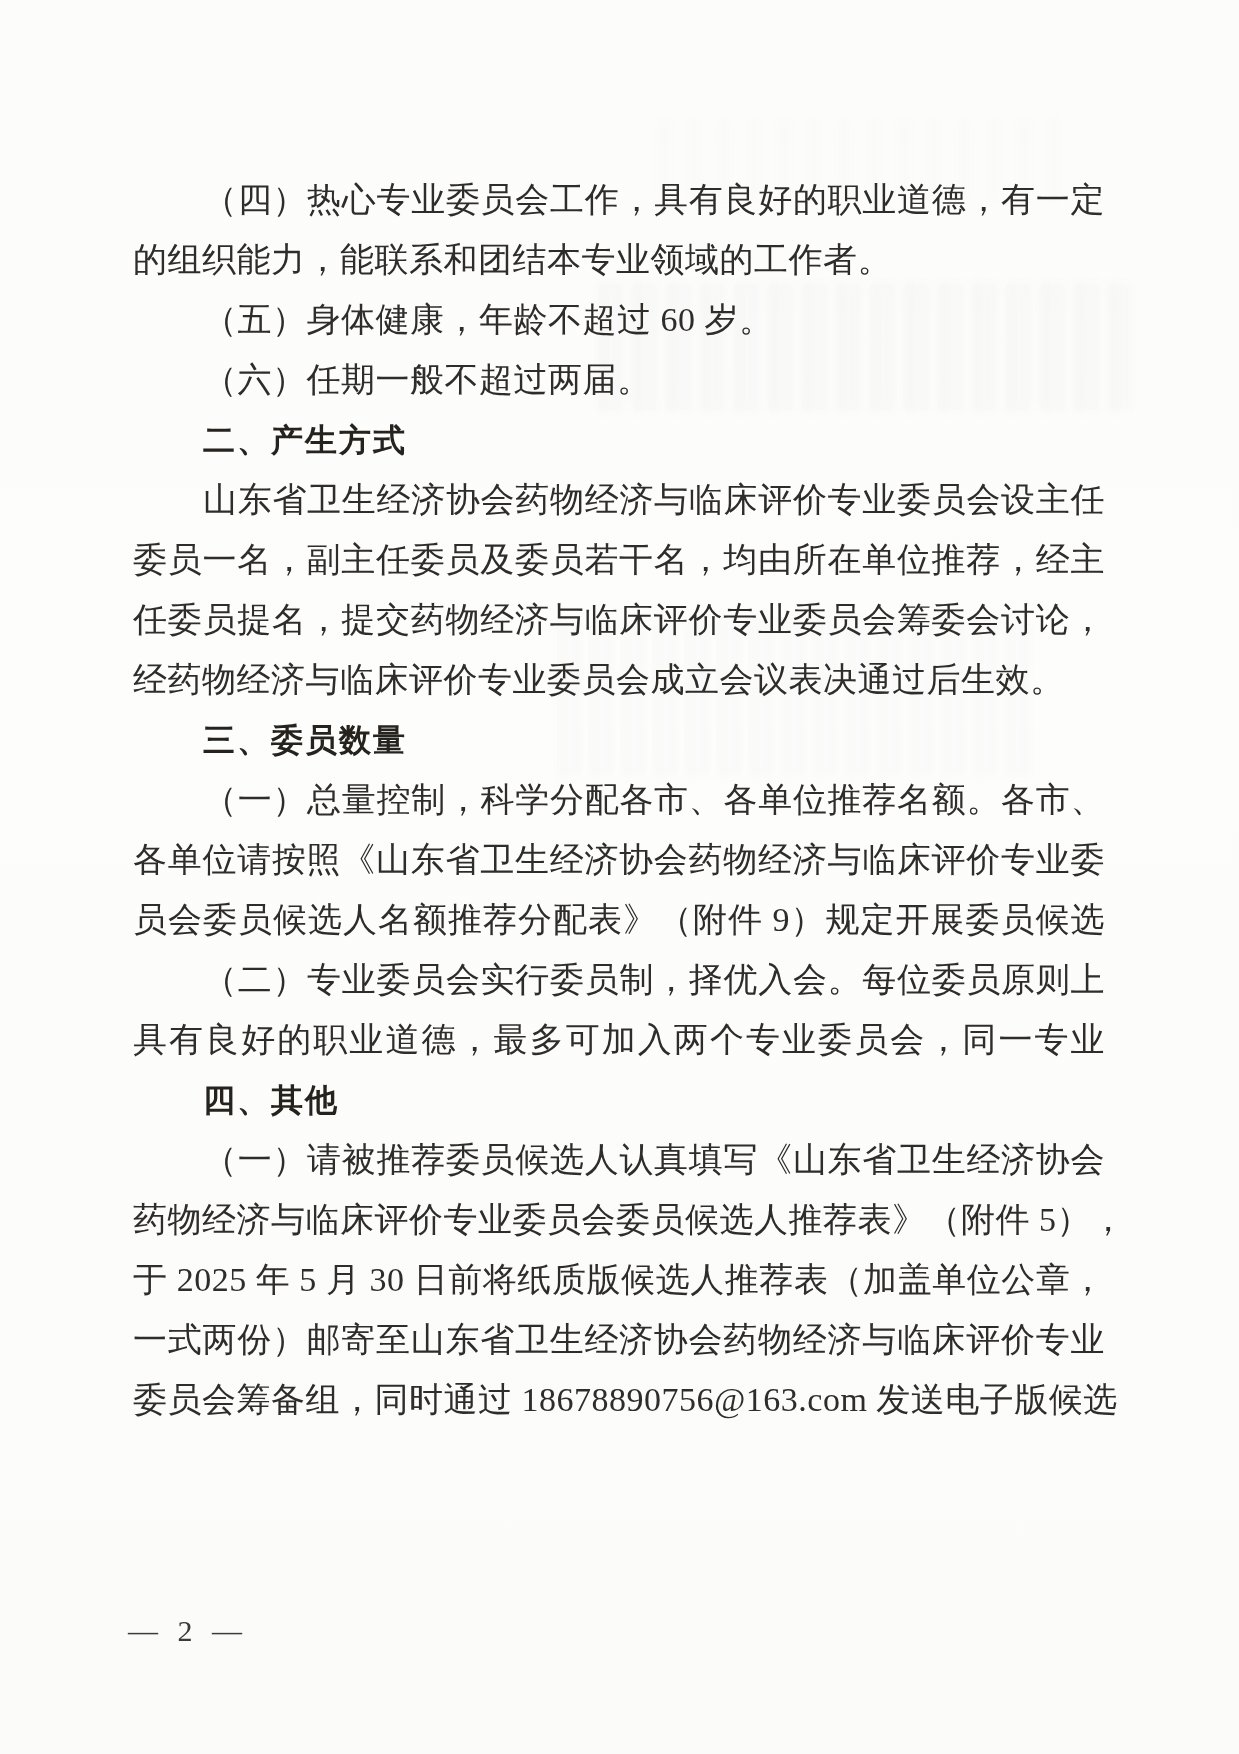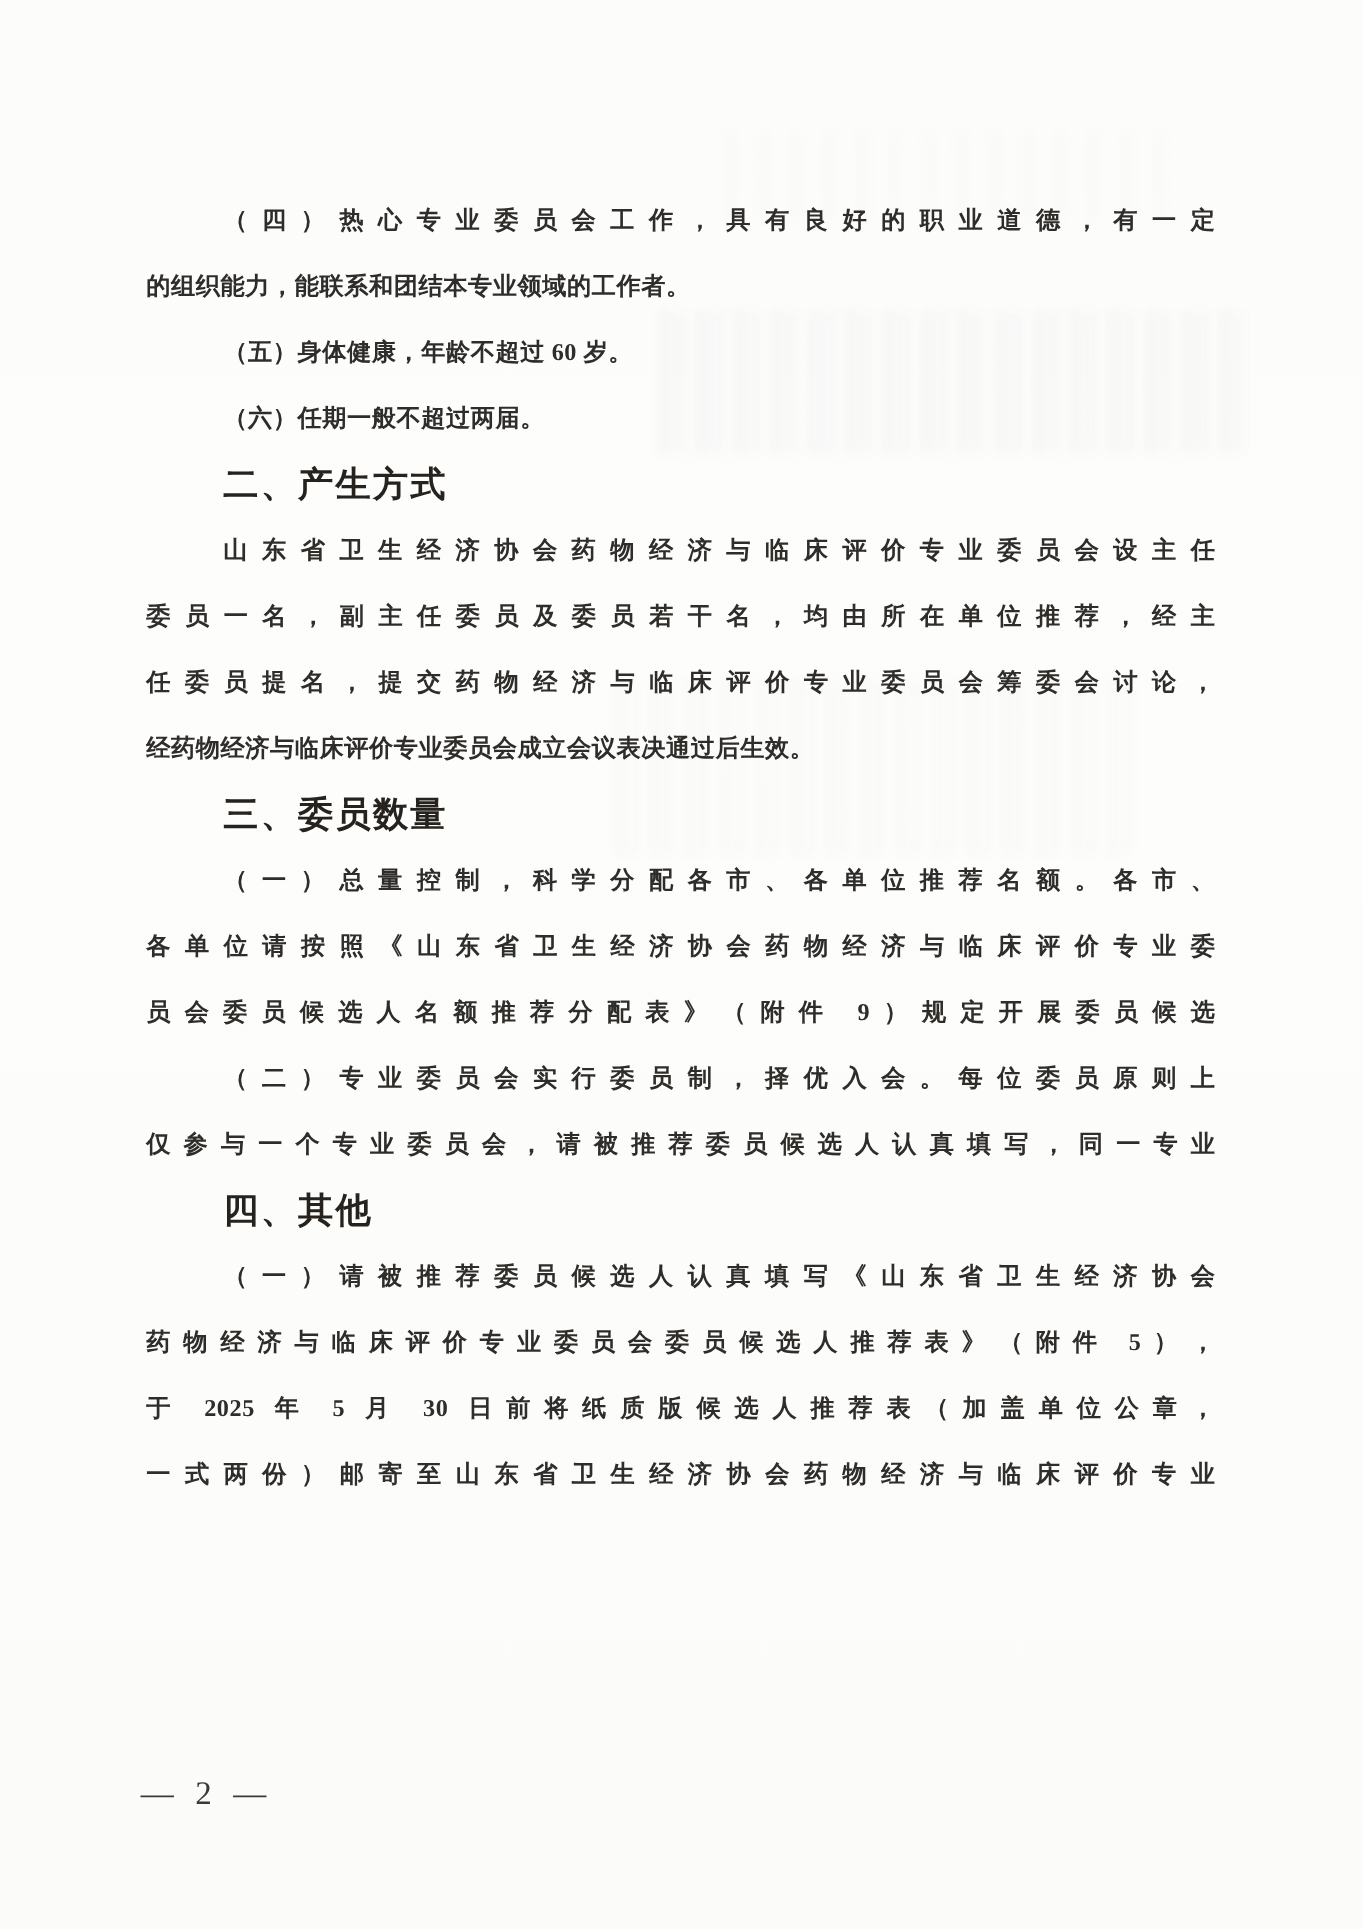--- a/index.html
+++ b/index.html
@@ -40,25 +40,24 @@
       rgba(130,130,134,0.06) 0 8px, rgba(130,130,134,0) 8px 30px);
     opacity:.5;
   }
   .content{
     position:absolute;
     left:133px;top:170px;width:972px;
   }
   .line{
     height:60px;
     line-height:60px;
-    font-size:22px;
+    font-size:34px;
     color:#2f2d2a;
     white-space:nowrap;
     letter-spacing:0.5px;
-    font-weight:bold;
   }
   .line.indent{padding-left:70px;}
   .line.justify{
     text-align:justify;
     text-align-last:justify;
   }
   .line.heading{
     font-family:"Liberation Sans","DejaVu Sans",sans-serif;
     font-weight:700;
     font-size:32px;
@@ -90,22 +89,23 @@
       <div class="line heading indent">二、产生方式</div>
       <div class="line body indent justify">山东省卫生经济协会药物经济与临床评价专业委员会设主任</div>
       <div class="line body justify">委员一名，副主任委员及委员若干名，均由所在单位推荐，经主</div>
       <div class="line body justify">任委员提名，提交药物经济与临床评价专业委员会筹委会讨论，</div>
       <div class="line body">经药物经济与临床评价专业委员会成立会议表决通过后生效。</div>
       <div class="line heading indent">三、委员数量</div>
       <div class="line body indent justify">（一）总量控制，科学分配各市、各单位推荐名额。各市、</div>
       <div class="line body justify">各单位请按照《山东省卫生经济协会药物经济与临床评价专业委</div>
       <div class="line body justify">员会委员候选人名额推荐分配表》（附件 9）规定开展委员候选</div>
       <div class="line body indent justify">（二）专业委员会实行委员制，择优入会。每位委员原则上</div>
-      <div class="line body justify">仅参与一个专业委员会，请被推荐委员候选人认真填写，同一专业</div>
+      <div class="line body justify">具有良好的职业道德，最多可加入两个专业委员会，同一专业</div>
       <div class="line heading indent">四、其他</div>
       <div class="line body indent justify">（一）请被推荐委员候选人认真填写《山东省卫生经济协会</div>
       <div class="line body justify">药物经济与临床评价专业委员会委员候选人推荐表》（附件 5），</div>
       <div class="line body justify">于 2025 年 5 月 30 日前将纸质版候选人推荐表（加盖单位公章，</div>
       <div class="line body justify">一式两份）邮寄至山东省卫生经济协会药物经济与临床评价专业</div>
+      <div class="line body justify">委员会筹备组，同时通过 18678890756@163.com 发送电子版候选</div>
     </main>
 
   <div class="footer">— 2 —</div>
 </div>
 
 </body></html>

